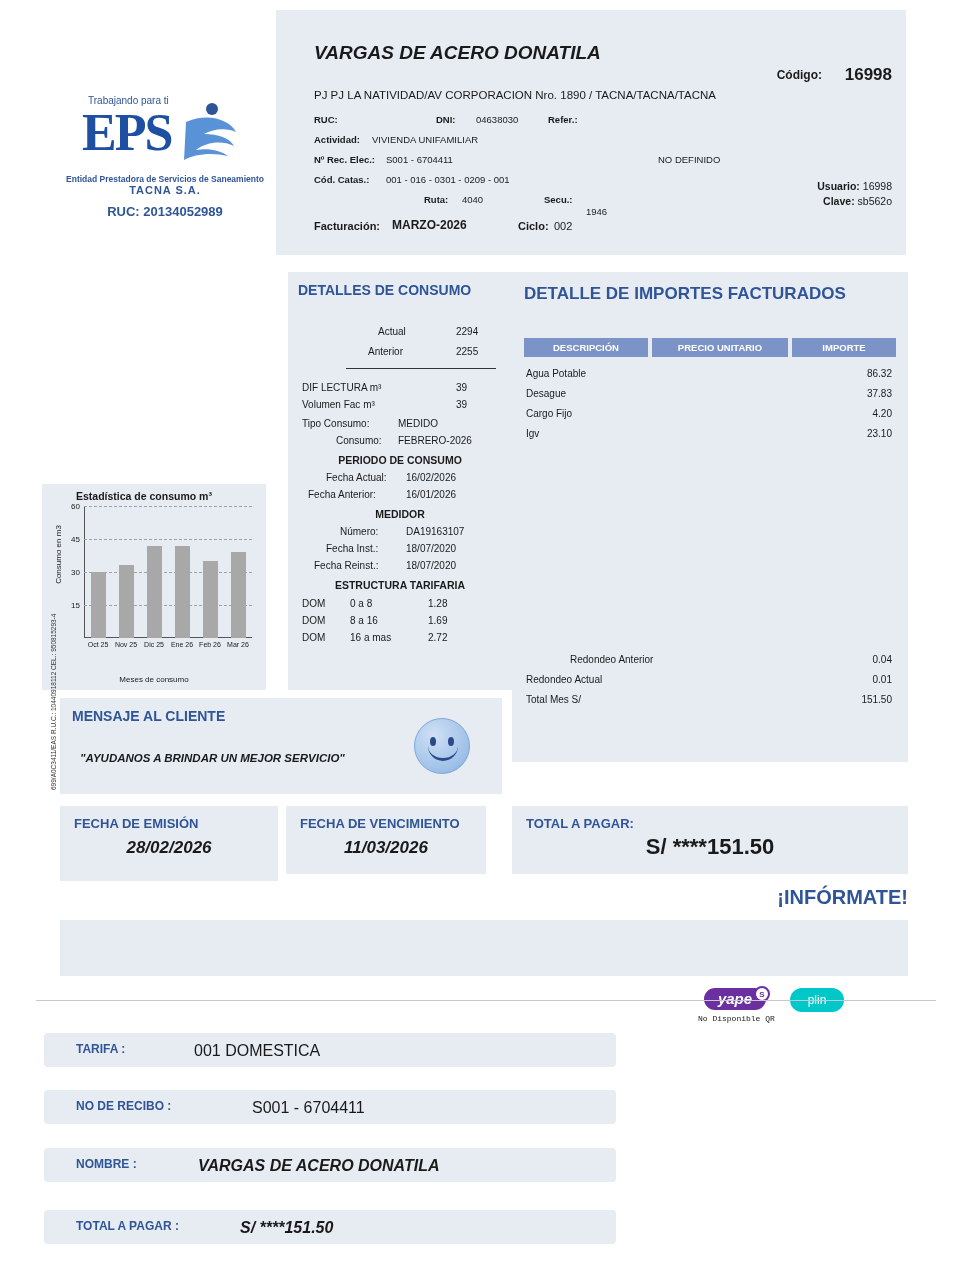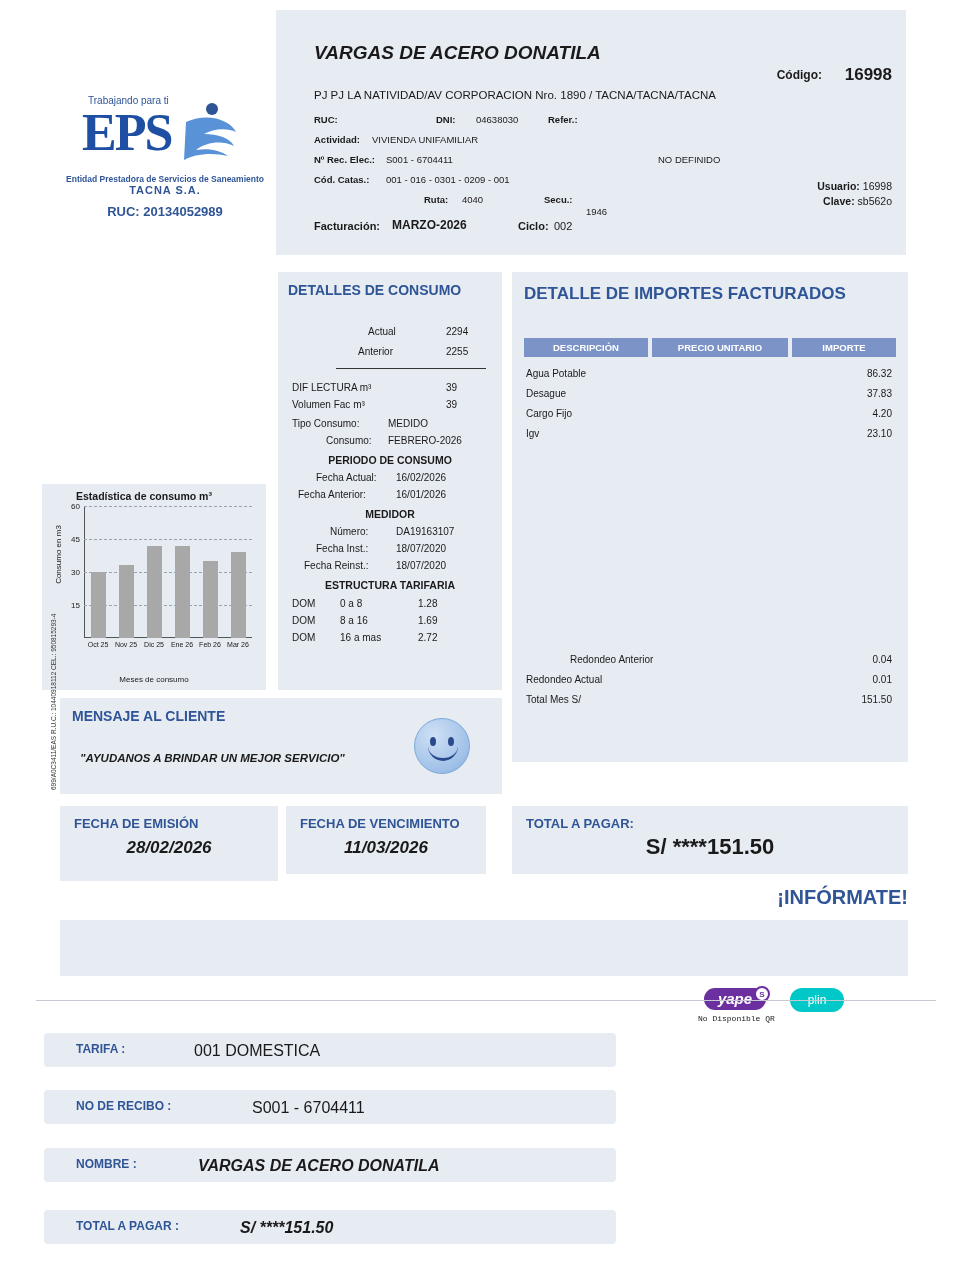--- a/index.html
+++ b/index.html
@@ -65,21 +65,21 @@
   .chart-xlab { position:absolute; left:0; bottom:6px; width:100%; text-align:center; font-size:8px; }
   .plot { position:absolute; left:42px; top:22px; width:168px; height:132px; }
   .plot .gridline { position:absolute; left:0; width:100%; border-top:1px dashed #9aa3b2; }
   .plot .axis-y { position:absolute; left:0; top:0; bottom:0; border-left:1px solid #555; }
   .plot .axis-x { position:absolute; left:0; right:0; bottom:0; border-bottom:1px solid #555; }
   .ytick { position:absolute; right:100%; margin-right:4px; font-size:8px; transform:translateY(-50%); }
   .bar { position:absolute; bottom:0; width:15px; background:#a8a8a8; }
   .xtick { position:absolute; top:100%; margin-top:3px; font-size:7px; transform:translateX(-50%); white-space:nowrap; }
 
   
-  .cons-box { position:absolute; left:278px; top:272px; width:224px; height:418px; background:#e7ebf2; }
+  .cons-box { position:absolute; left:288px; top:272px; width:224px; height:418px; background:#e7ebf2; }
   .cons-title { position:absolute; left:10px; top:10px; font-size:14px; line-height:16px; }
   .row { position:absolute; font-size:10px; }
   .cons-sep { position:absolute; left:58px; width:150px; border-top:1px solid #333; }
   .center-b { text-align:center; font-weight:bold; font-size:10.5px; }
 
   
   .imp-box { position:absolute; left:512px; top:272px; width:396px; height:490px; background:#e7ebf2; }
   .imp-title { position:absolute; left:12px; top:12px; font-size:17px; line-height:20px; }
   .imp-head { position:absolute; top:66px; height:19px; background:#7b93c7; color:#fff;
               font-size:9.5px; font-weight:bold; text-align:center; line-height:19px; }

